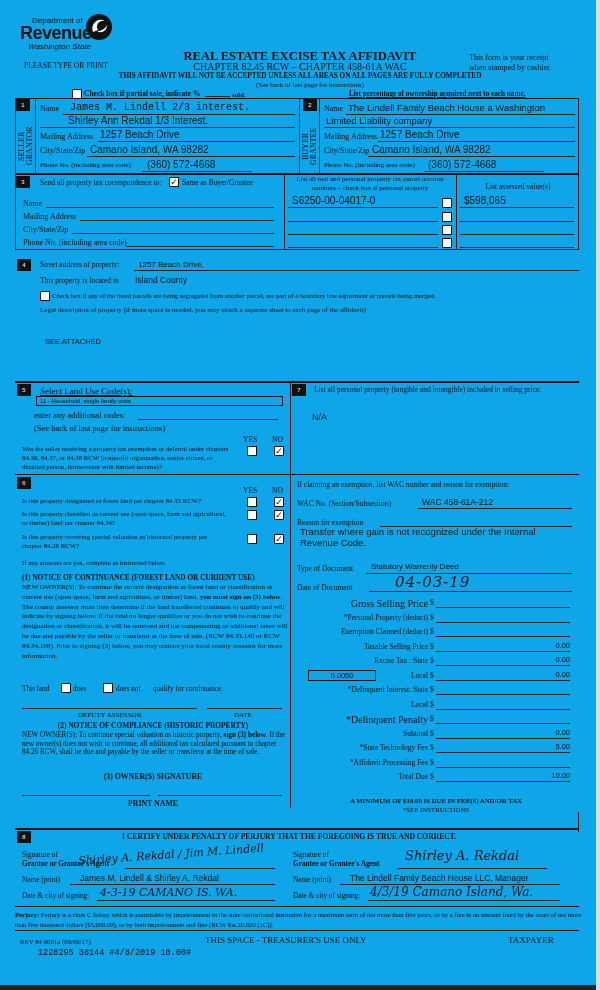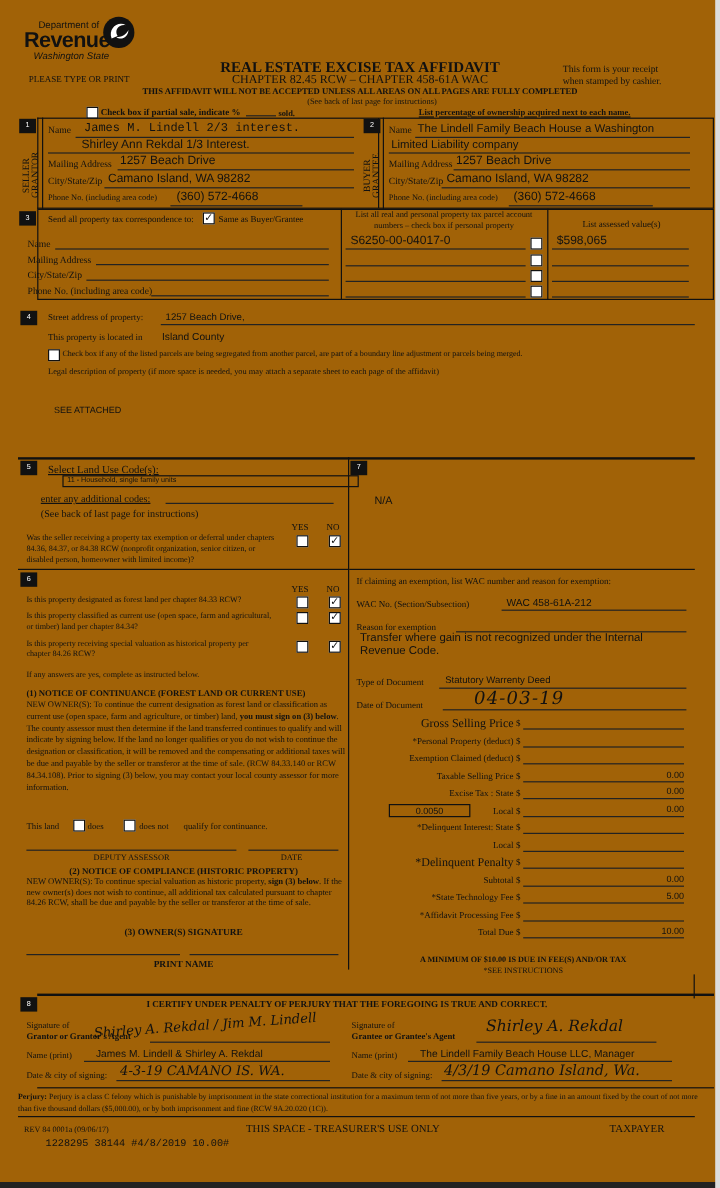--- a/index.html
+++ b/index.html
@@ -1,25 +1,25 @@
 <!DOCTYPE html>
 <html><head>
 <meta charset="utf-8">
 <style>
   * { box-sizing: border-box; margin: 0; padding: 0; }
   html, body { width: 600px; height: 990px; background: #ffffff; overflow: hidden; }
   body { font-family: "Liberation Serif", serif; color: #111; position: relative; }
-  .page { position: absolute; left: 0; top: 0; width: 600px; height: 990px; background: #a16207; }
+  .page { position: absolute; left: 0; top: 0; width: 600px; height: 990px; background: #0ea5e9; }
   .abs { position: absolute; }
   .serif { font-family: "Liberation Serif", serif; }
   .sans { font-family: "Liberation Sans", sans-serif; }
   .mono { font-family: "Liberation Mono", monospace; }
   .hand { font-family: "DejaVu Serif", serif; font-style: italic; }
   .line { position: absolute; border-bottom: 1px solid #222; }
-  .box { position: absolute; border: 1px solid #111; margin-left: 16px; }
+  .box { position: absolute; border: 1px solid #111; }
   .cb { position: absolute; width: 10px; height: 10px; border: 1px solid #111; background: #fff; font-size: 9px; line-height: 8px; text-align: center; font-family: "DejaVu Sans", sans-serif; }
   .secnum { position: absolute; width: 14px; height: 12px; background: #111; color: #fff; font-size: 6px; text-align: center; line-height: 12px; font-family: "Liberation Sans", sans-serif; }
   .lbl { font-size: 8px; white-space: nowrap; }
   .val { font-family: "Liberation Sans", sans-serif; font-size: 10px; white-space: nowrap; }
   .vert { position: absolute; writing-mode: vertical-rl; transform: rotate(180deg); font-size: 8px; text-align: center; line-height: 8px; }
   .bold { font-weight: bold; }
   .rt { text-align: right; }
   .ctr { text-align: center; }
   .para { font-size: 7.5px; line-height: 9.6px; }
 </style>
@@ -144,30 +144,31 @@
   <div class="abs lbl" style="left:52px;top:292px;font-size:6.7px;">Check box if any of the listed parcels are being segregated from another parcel, are part of a boundary line adjustment or parcels being merged.</div>
   <div class="abs lbl" style="left:40px;top:306px;font-size:7px;">Legal description of property (if more space is needed, you may attach a separate sheet to each page of the affidavit)</div>
   <div class="abs val" style="left:45px;top:337px;font-size:7.5px;">SEE ATTACHED</div>
 
   <div class="abs" style="left:15px;top:381px;width:564px;height:2px;background:#111;"></div>
   <div class="abs" style="left:290px;top:381px;width:1px;height:427px;background:#111;"></div>
 
   <div class="secnum" style="left:17px;top:384px;">5</div>
   <div class="abs" style="left:40px;top:386px;font-size:9px;text-decoration:underline;">Select Land Use Code(s):</div>
   <div class="box sans" style="left:36px;top:396px;width:247px;height:10px;font-size:6px;line-height:9px;padding-left:3px;">11 - Household, single family units</div>
-  <div class="abs" style="left:34px;top:410px;font-size:8.5px;text-decoration:underline;">enter any additional codes:</div>
+  <div class="abs" style="left:34px;top:410px;font-size:8.5px;">enter any additional codes:</div>
   <div class="line" style="left:138px;top:419px;width:140px;"></div>
   <div class="abs" style="left:34px;top:423px;font-size:8.5px;">(See back of last page for instructions)</div>
   <div class="abs lbl" style="left:243px;top:435px;font-size:7.5px;">YES</div>
   <div class="abs lbl" style="left:272px;top:435px;font-size:7.5px;">NO</div>
   <div class="abs para" style="left:22px;top:444px;width:212px;font-size:6.8px;line-height:9px;">Was the seller receiving a property tax exemption or deferral under chapters 84.36, 84.37, or 84.38 RCW (nonprofit organization, senior citizen, or disabled person, homeowner with limited income)?</div>
   <div class="cb" style="left:247px;top:446px;"></div>
   <div class="cb" style="left:274px;top:446px;">✓</div>
 
   <div class="secnum" style="left:292px;top:384px;">7</div>
+  <div class="abs para" style="left:312px;top:385px;width:265px;font-size:7.5px;line-height:10px;text-indent:2px;">List all  personal property (tangible and intangible) included in selling price.</div>
   <div class="abs val" style="left:312px;top:412px;font-size:9px;">N/A</div>
 
   <div class="abs" style="left:15px;top:474px;width:275px;height:1px;background:#111;"></div>
   <div class="abs" style="left:291px;top:474px;width:288px;height:1px;background:#111;"></div>
 
   <div class="secnum" style="left:17px;top:477px;">6</div>
   <div class="abs lbl" style="left:243px;top:486px;font-size:7.5px;">YES</div>
   <div class="abs lbl" style="left:272px;top:486px;font-size:7.5px;">NO</div>
 
   <div class="abs para" style="left:22px;top:496px;width:220px;font-size:6.8px;">Is this property designated as forest land per chapter 84.33 RCW?</div>

